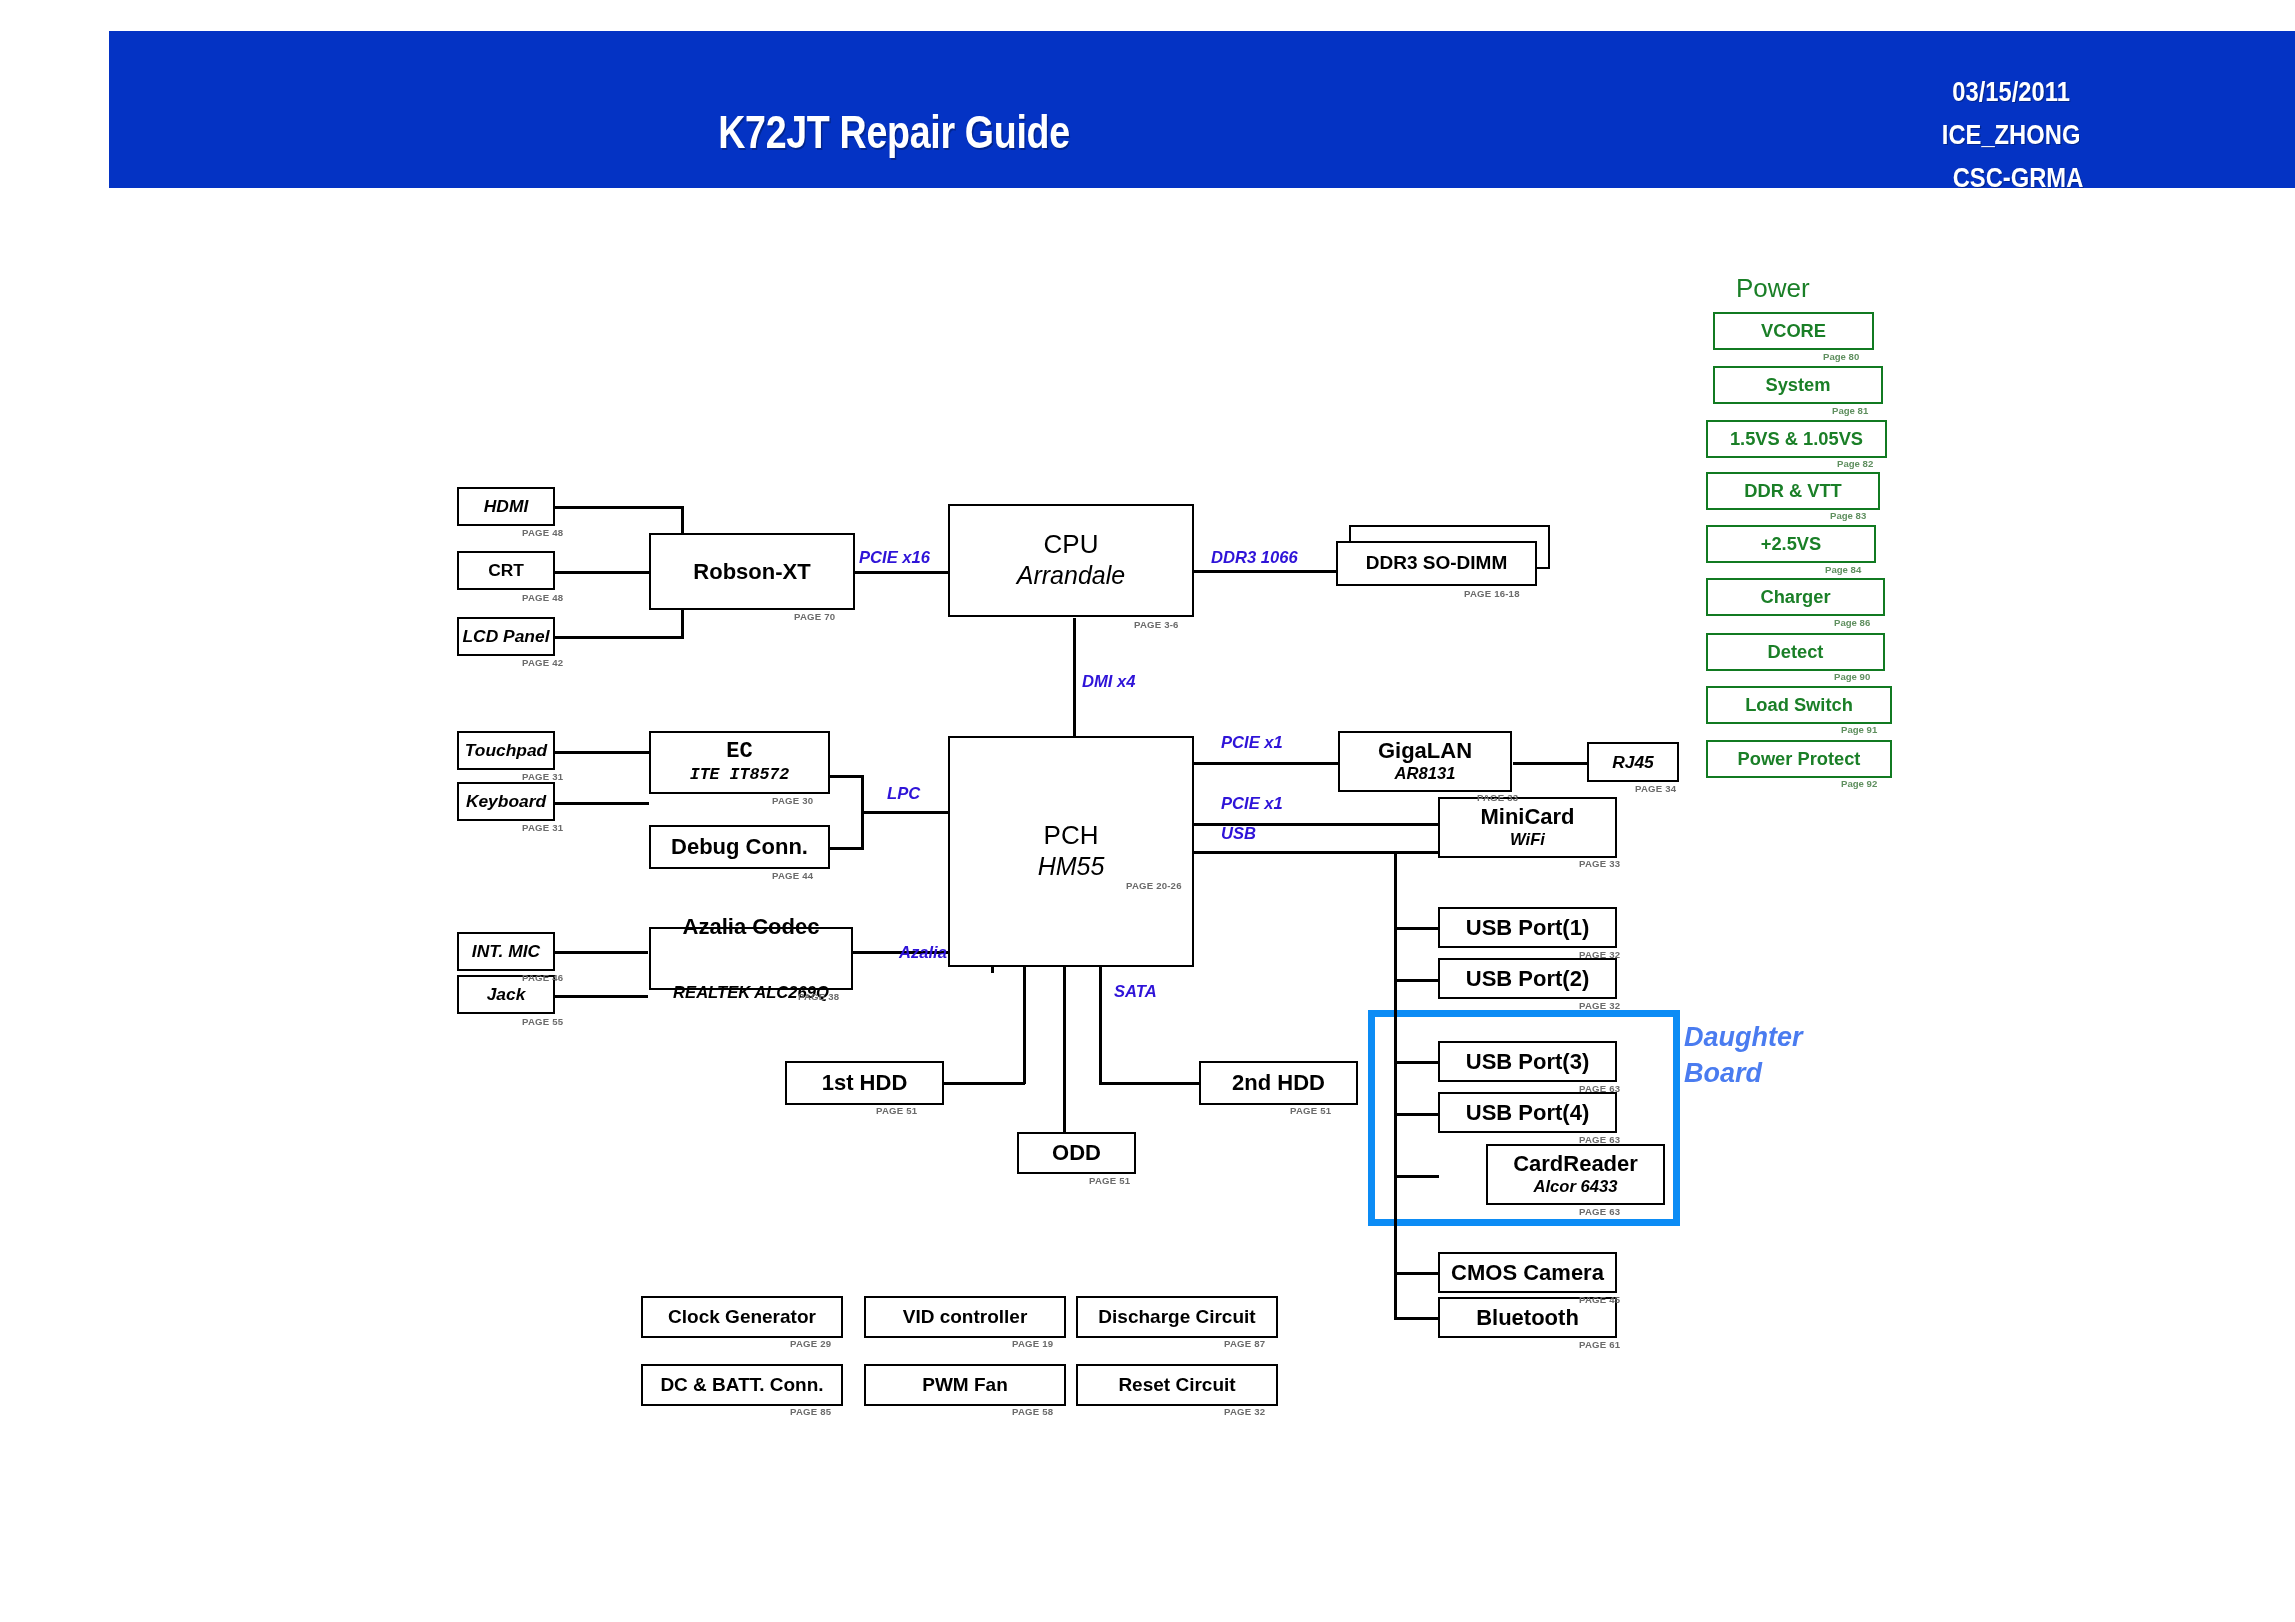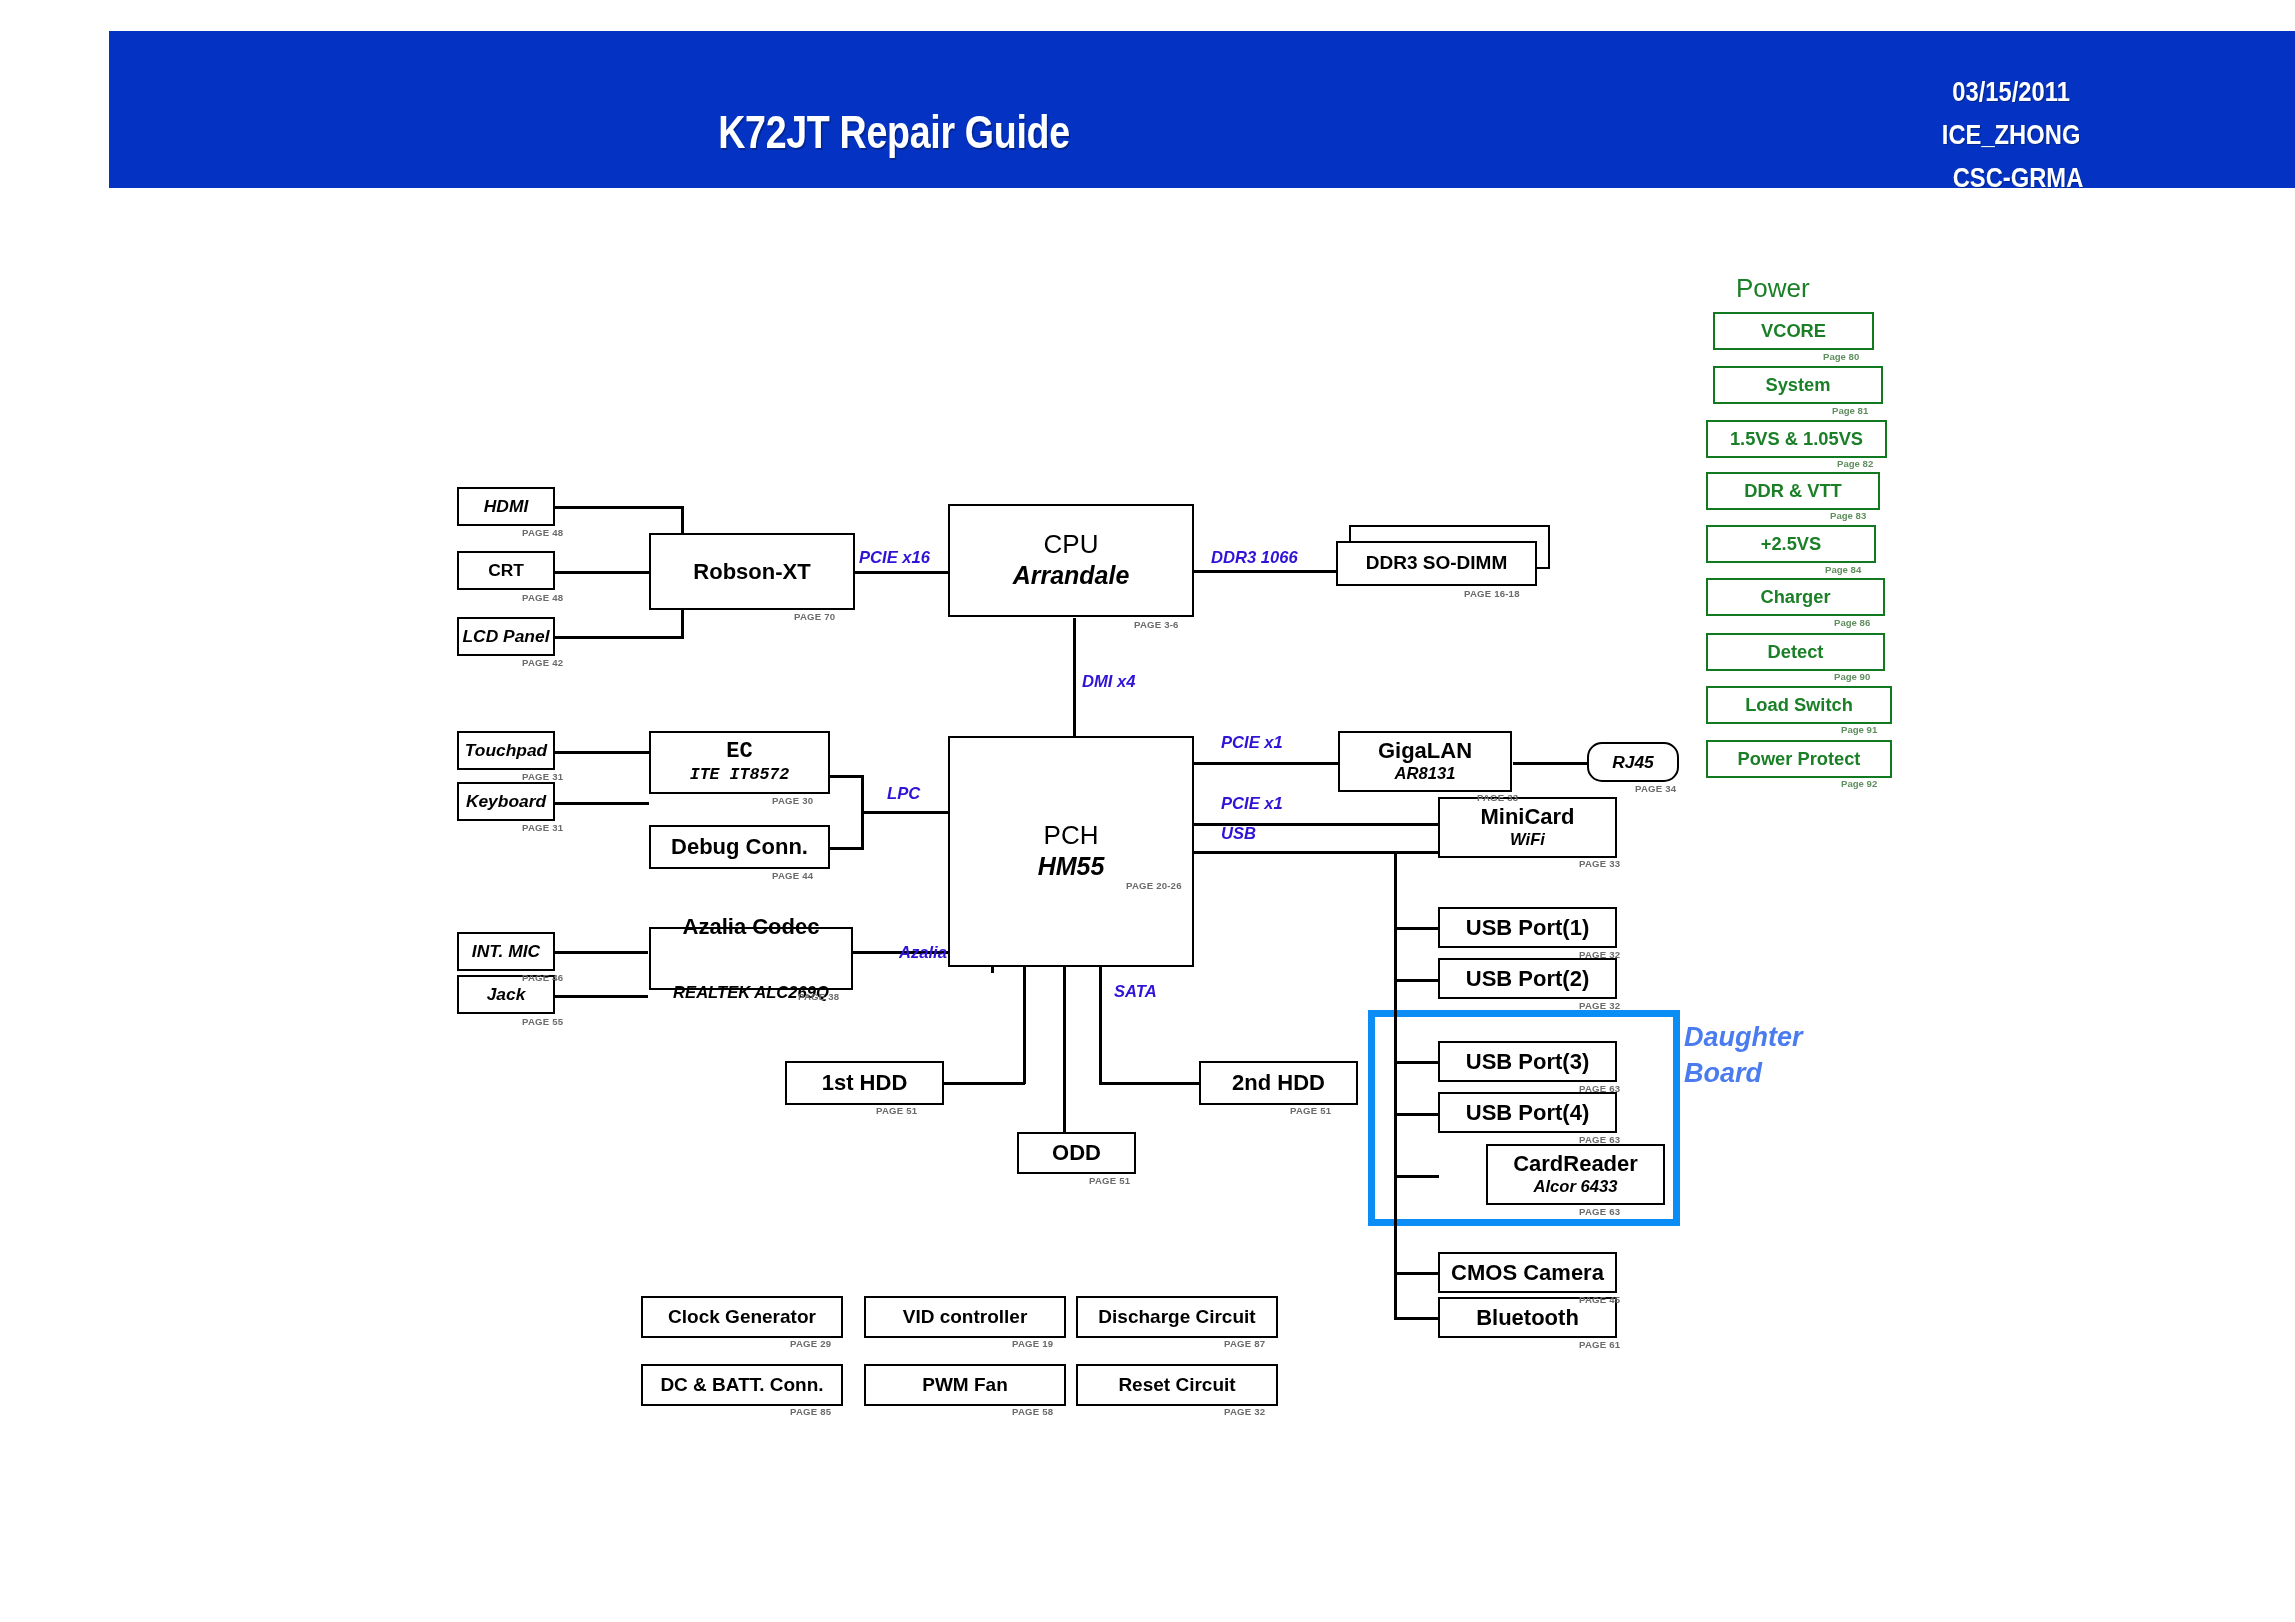--- a/index.html
+++ b/index.html
@@ -22,21 +22,21 @@
   .blk{position:absolute;box-sizing:border-box;border:2.6px solid #000;background:#fff;
        display:flex;flex-direction:column;align-items:center;justify-content:center;
        color:#000;text-align:center;z-index:4;}
   .blk .t1{font-size:22px;font-weight:bold;line-height:1.06;white-space:nowrap;}
   .blk .t2{font-size:16.6px;font-weight:bold;font-style:italic;line-height:1.1;
            white-space:nowrap;margin-top:2.6px;}
   .blk.sm .t1{font-size:17.4px;font-weight:bold;font-style:italic;}
   .blk.sm2 .t1{font-size:17.4px;font-weight:bold;}
   .blk.med .t1{font-size:19px;}
   .blk.big .t1{font-size:26px;font-weight:normal;}
-  .blk.big .t2{font-size:25px;font-style:italic;font-weight:bold;margin-top:3.5px;}
+  .blk.big .t2{font-size:25px;font-style:italic;font-weight:normal;margin-top:3.5px;}
 
   .pg{position:absolute;font-size:9.6px;font-weight:bold;color:#6b6b6b;
       white-space:nowrap;letter-spacing:0.2px;z-index:5;}
 
   
   .ln{position:absolute;background:#000;z-index:2;}
   .lh{height:2.6px;}
   .lv{width:2.6px;}
 
   
@@ -185,21 +185,21 @@
     <div class="t2">HM55</div>
   </div>
   <div class="pg" style="left:1126px;top:880px;">PAGE 20-26</div>
 
   <div class="blk" style="left:1338px;top:731px;width:174px;height:61px;">
     <div class="t1">GigaLAN</div>
     <div class="t2">AR8131</div>
   </div>
   <div class="pg" style="left:1477px;top:792px;">PAGE 33</div>
 
-  <div class="blk sm" style="left:1587px;top:742px;width:92px;height:40px;border-radius:15px;">
+  <div class="blk sm" style="left:1587px;top:742px;width:92px;height:40px;">
     <div class="t1">RJ45</div>
   </div>
   <div class="pg" style="left:1635px;top:783px;">PAGE 34</div>
 
   <div class="blk" style="left:1438px;top:797px;width:179px;height:61px;">
     <div class="t1">MiniCard</div>
     <div class="t2">WiFi</div>
   </div>
   <div class="pg" style="left:1579px;top:858px;">PAGE 33</div>
 

